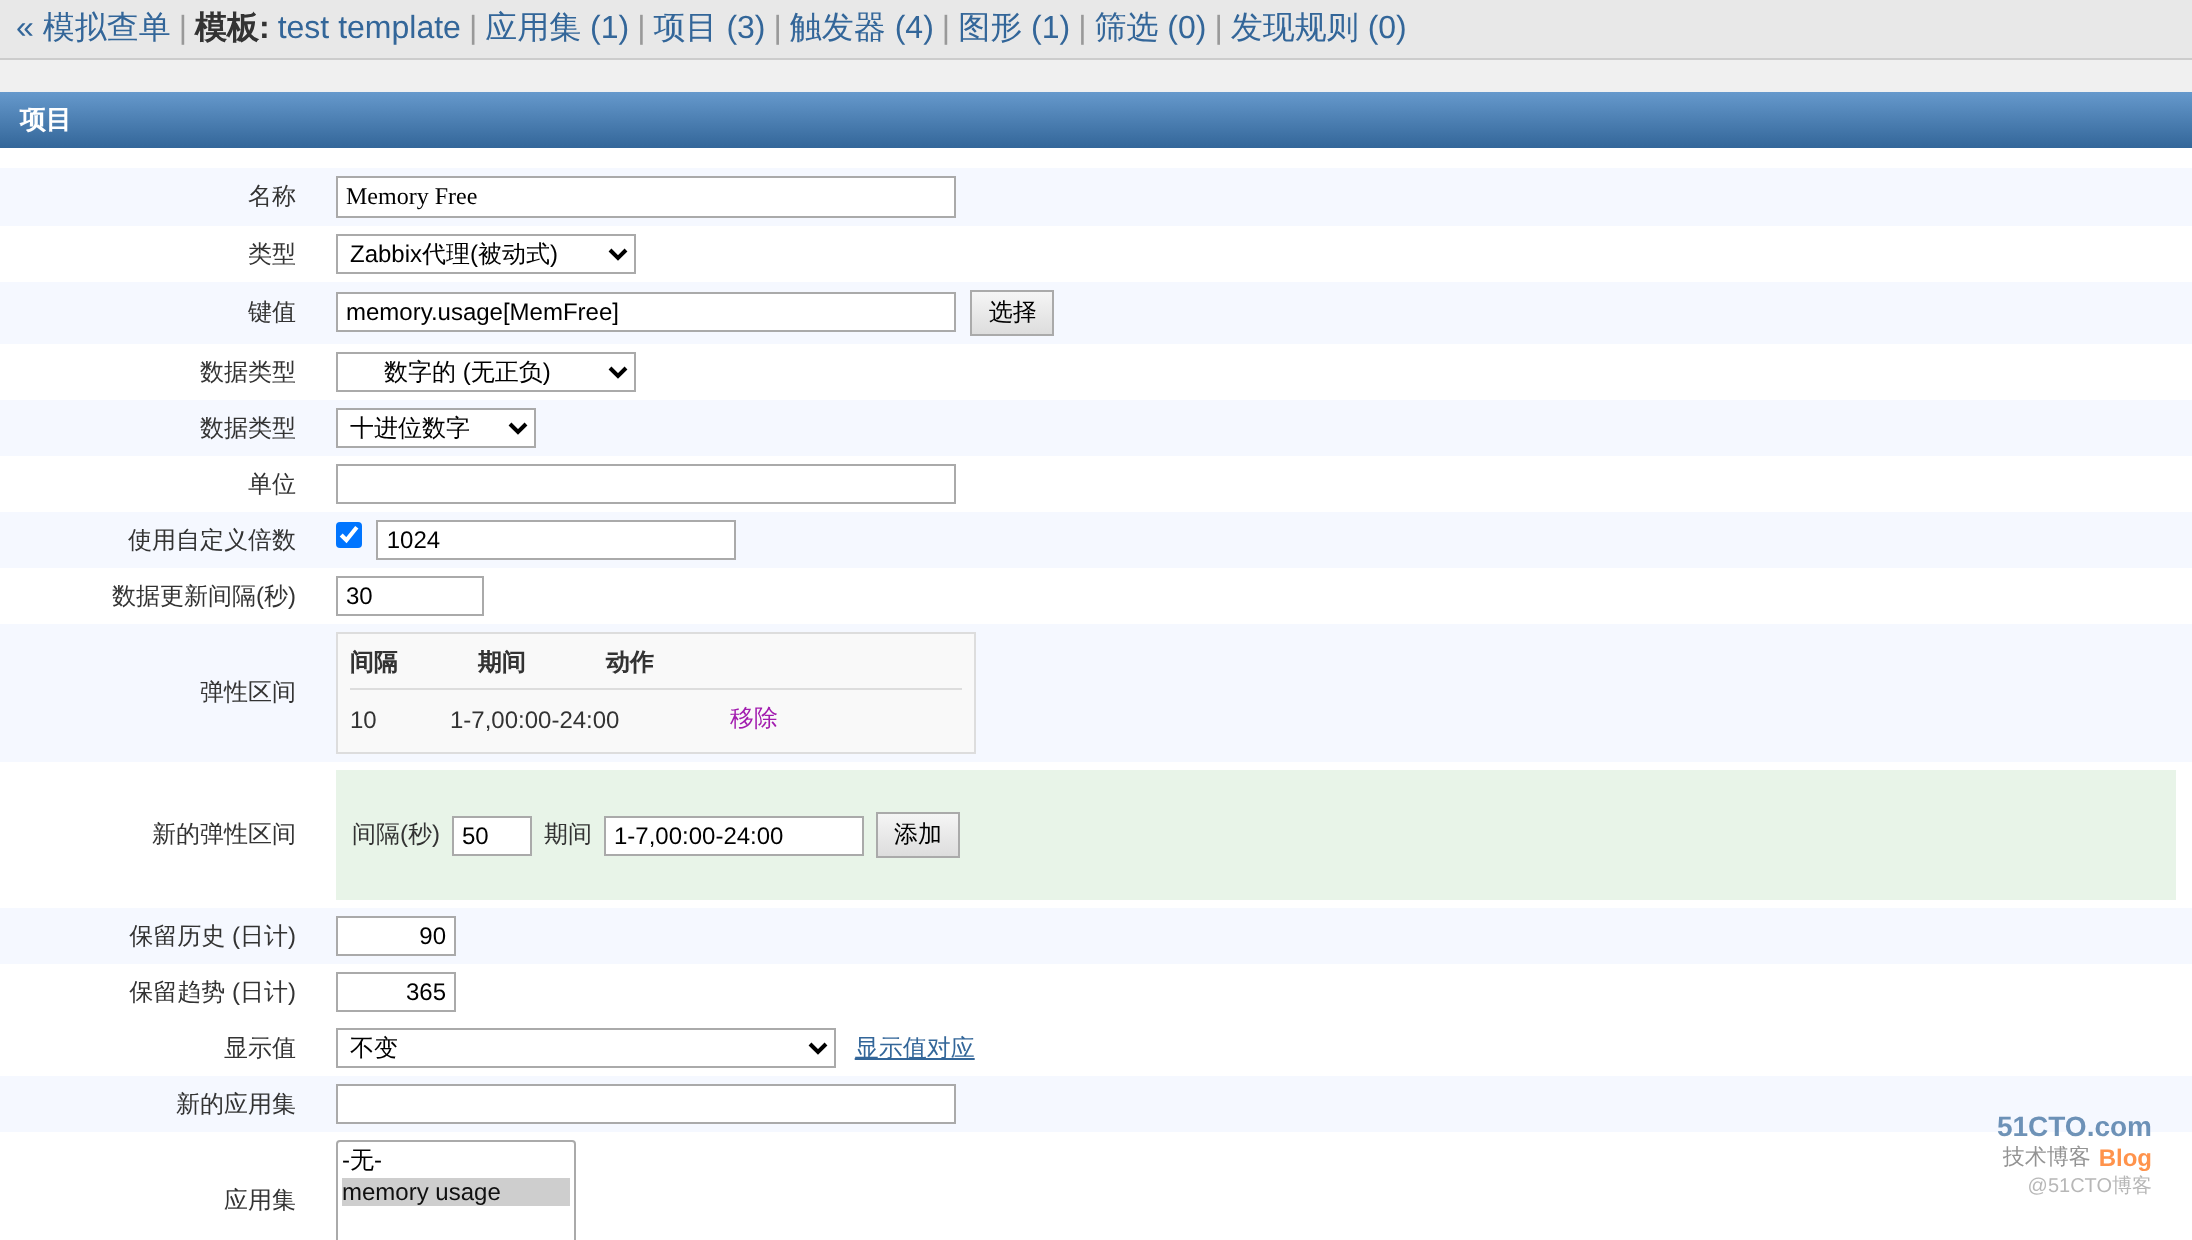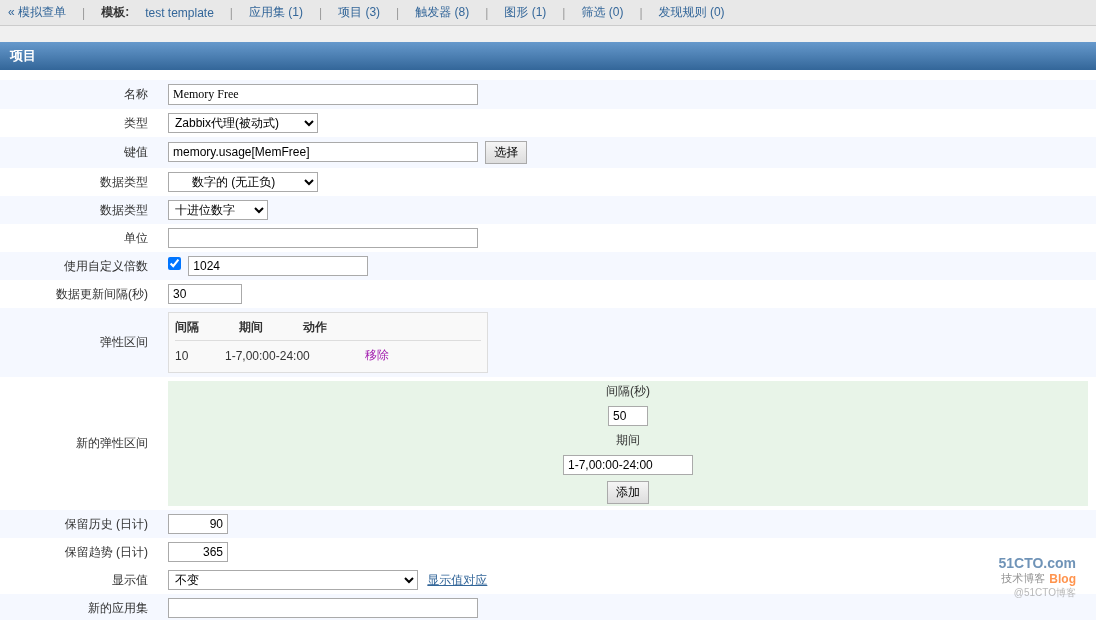--- a/index.html
+++ b/index.html
@@ -5,22 +5,22 @@
     * { box-sizing: border-box; margin: 0; padding: 0; }
     body { font-family: Arial, sans-serif; font-size: 12px; background: #f0f0f0; color: #333; }
 
     
     .top-nav {
       background: #e8e8e8;
       border-bottom: 1px solid #ccc;
       padding: 4px 8px;
       display: flex;
       align-items: center;
-      gap: 16px;
-      font-size: 12px;
+      gap: 4px;
+      font-size: 16px;
     }
     .top-nav a { color: #336699; text-decoration: none; }
     .top-nav .sep { color: #999; }
     .top-nav .bold { font-weight: bold; }
 
     
     .section-header {
       background: linear-gradient(to bottom, #6699cc, #336699);
       color: white;
       padding: 5px 10px;
@@ -93,26 +93,25 @@
       padding: 2px 0;
       align-items: center;
     }
     .interval-row .int-val { min-width: 30px; }
     .interval-row .period-val { min-width: 120px; }
     .remove-link { color: #a21caf; cursor: pointer; text-decoration: none; font-size: 12px; }
 
     
     .new-interval-row {
       background: #e8f4e8;
-      padding: 2px 8px;
+      padding: 21px 8px;
       display: flex;
       align-items: center;
       gap: 6px;
       font-size: 12px;
-      flex-direction: column;
     }
 
     
     .btn {
       border: 1px solid #aaa;
       background: linear-gradient(to bottom, #f5f5f5, #ddd);
       padding: 2px 8px;
       cursor: pointer;
       font-size: 12px;
     }
@@ -137,21 +136,21 @@
 <div class="top-nav">
   <a>« 模拟查单</a>
   <span class="sep">|</span>
   <span class="bold">模板:</span>
   <a>test template</a>
   <span class="sep">|</span>
   <a>应用集 (1)</a>
   <span class="sep">|</span>
   <a>项目 (3)</a>
   <span class="sep">|</span>
-  <a>触发器 (8)</a>
+  <a>触发器 (4)</a>
   <span class="sep">|</span>
   <a>图形 (1)</a>
   <span class="sep">|</span>
   <a>筛选 (0)</a>
   <span class="sep">|</span>
   <a>发现规则 (0)</a>
 </div>
 
 <div class="section-header">
   <span>项目</span>

